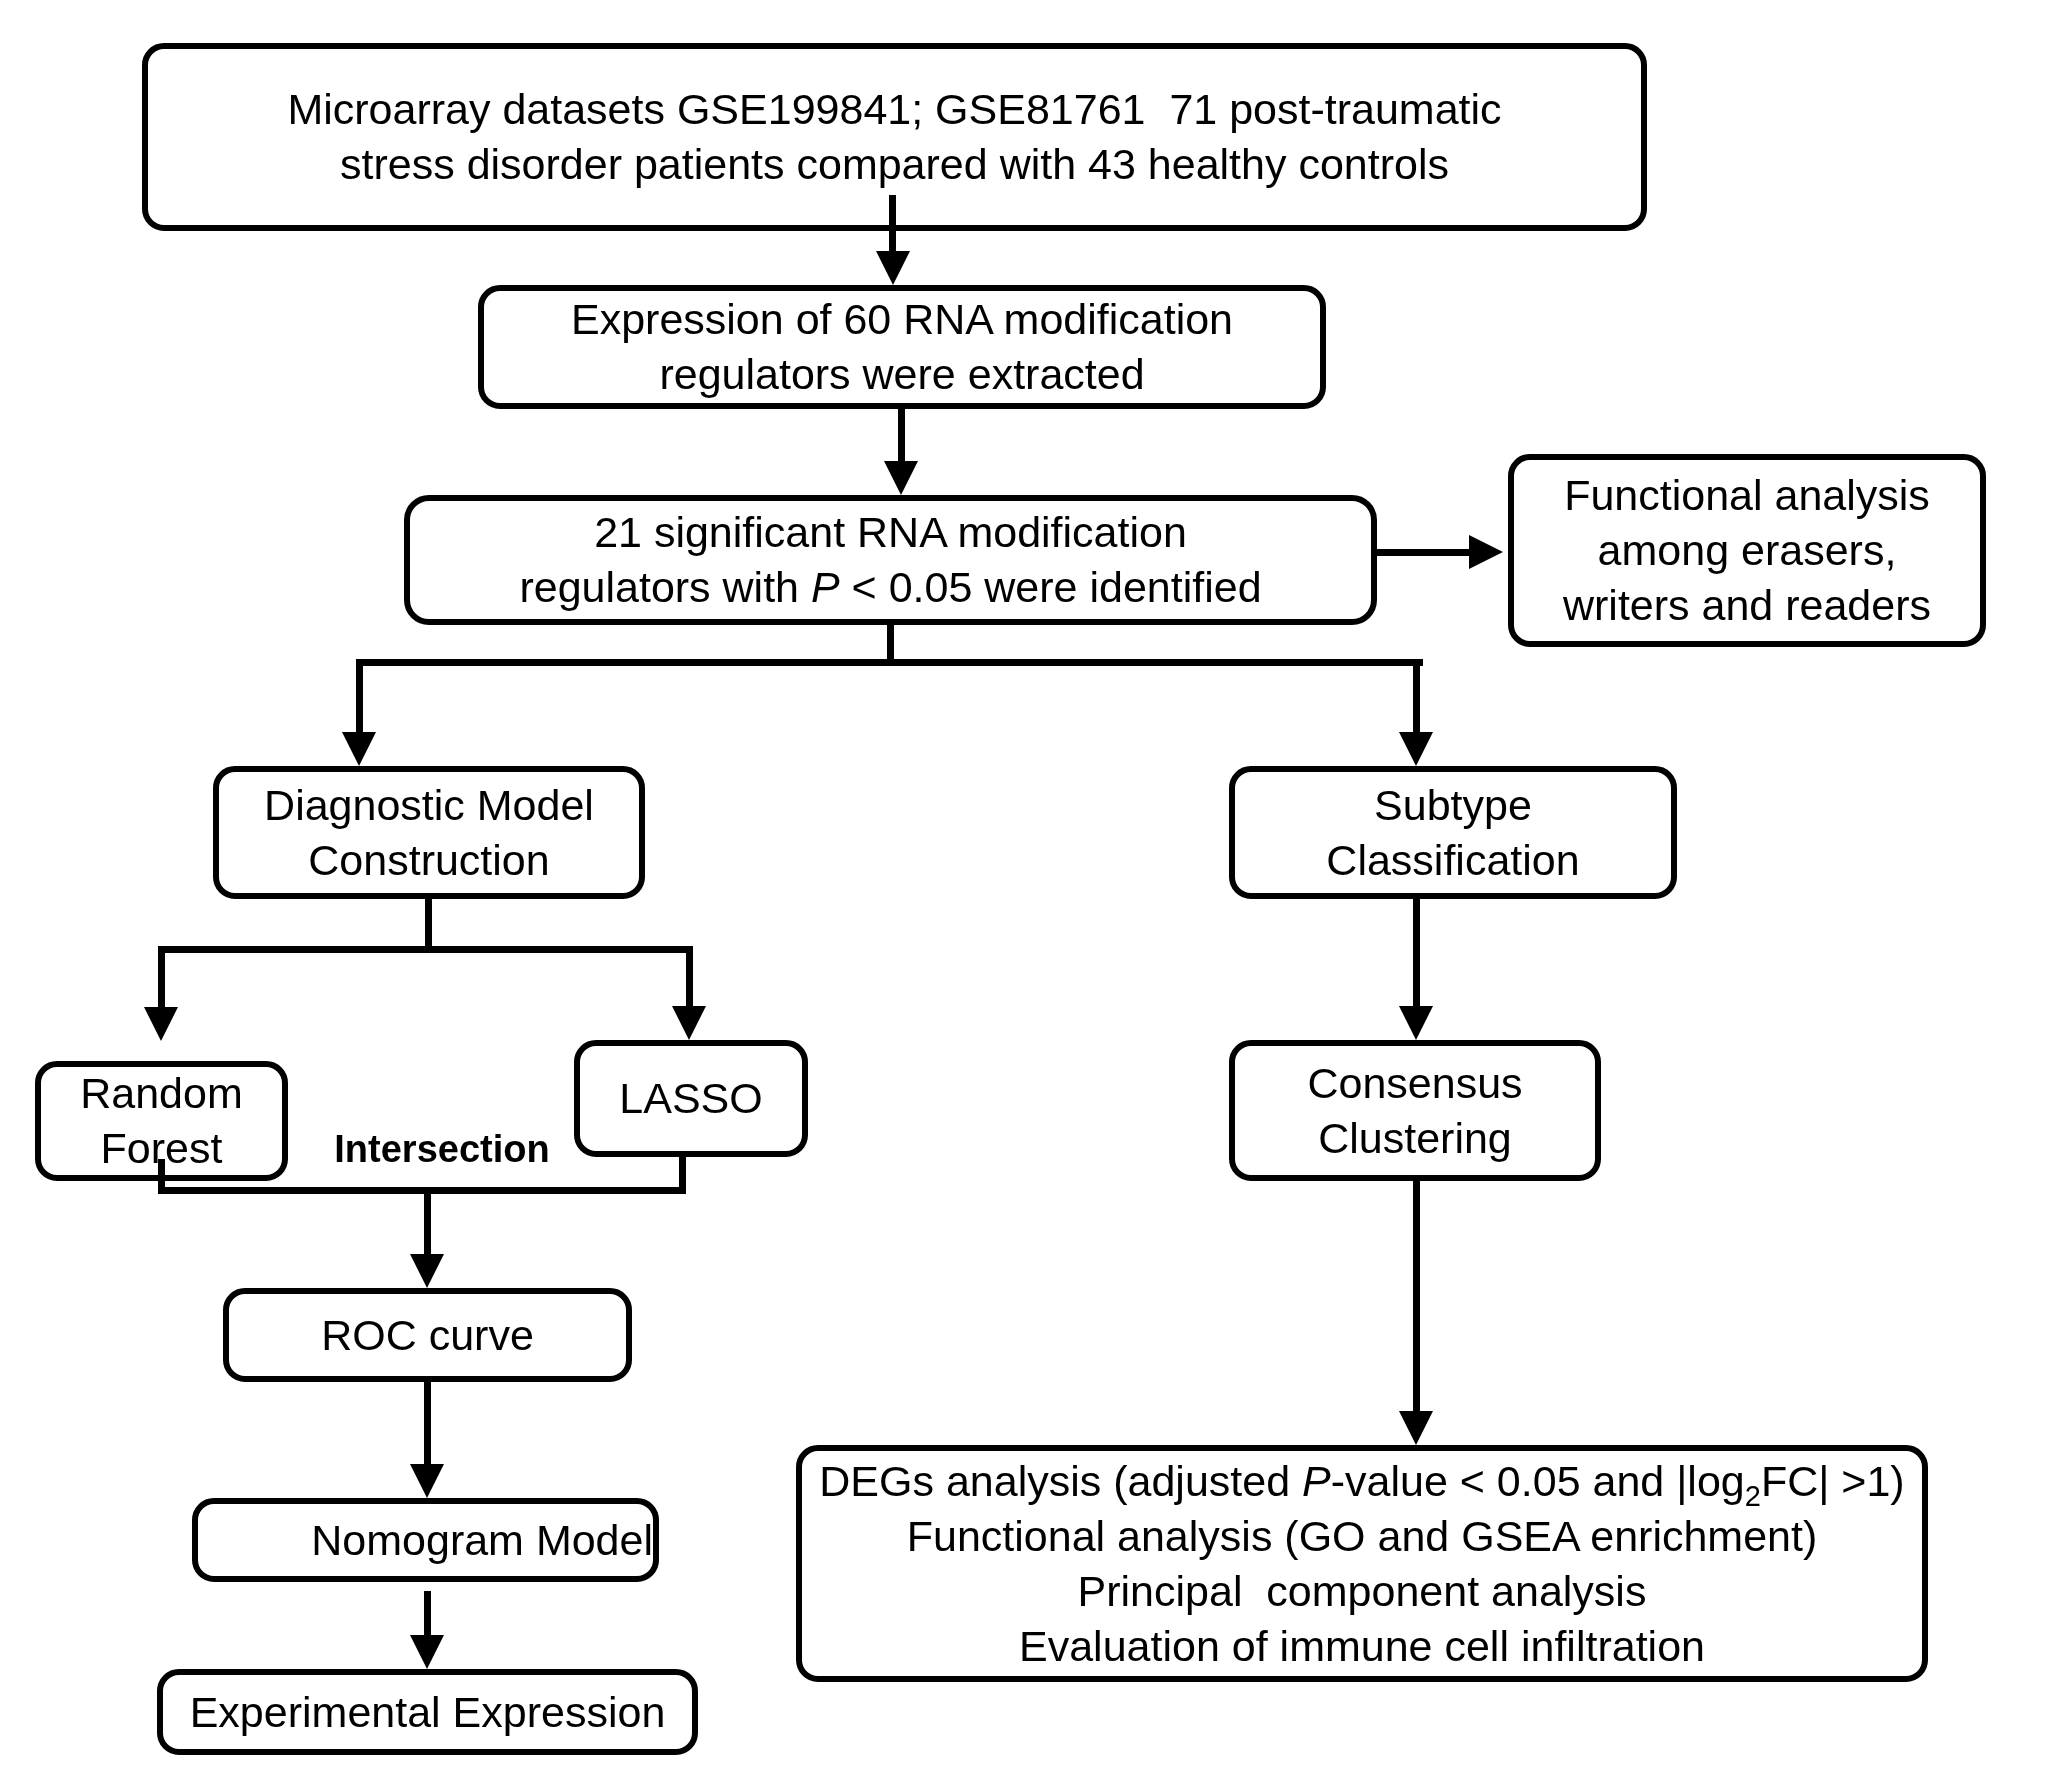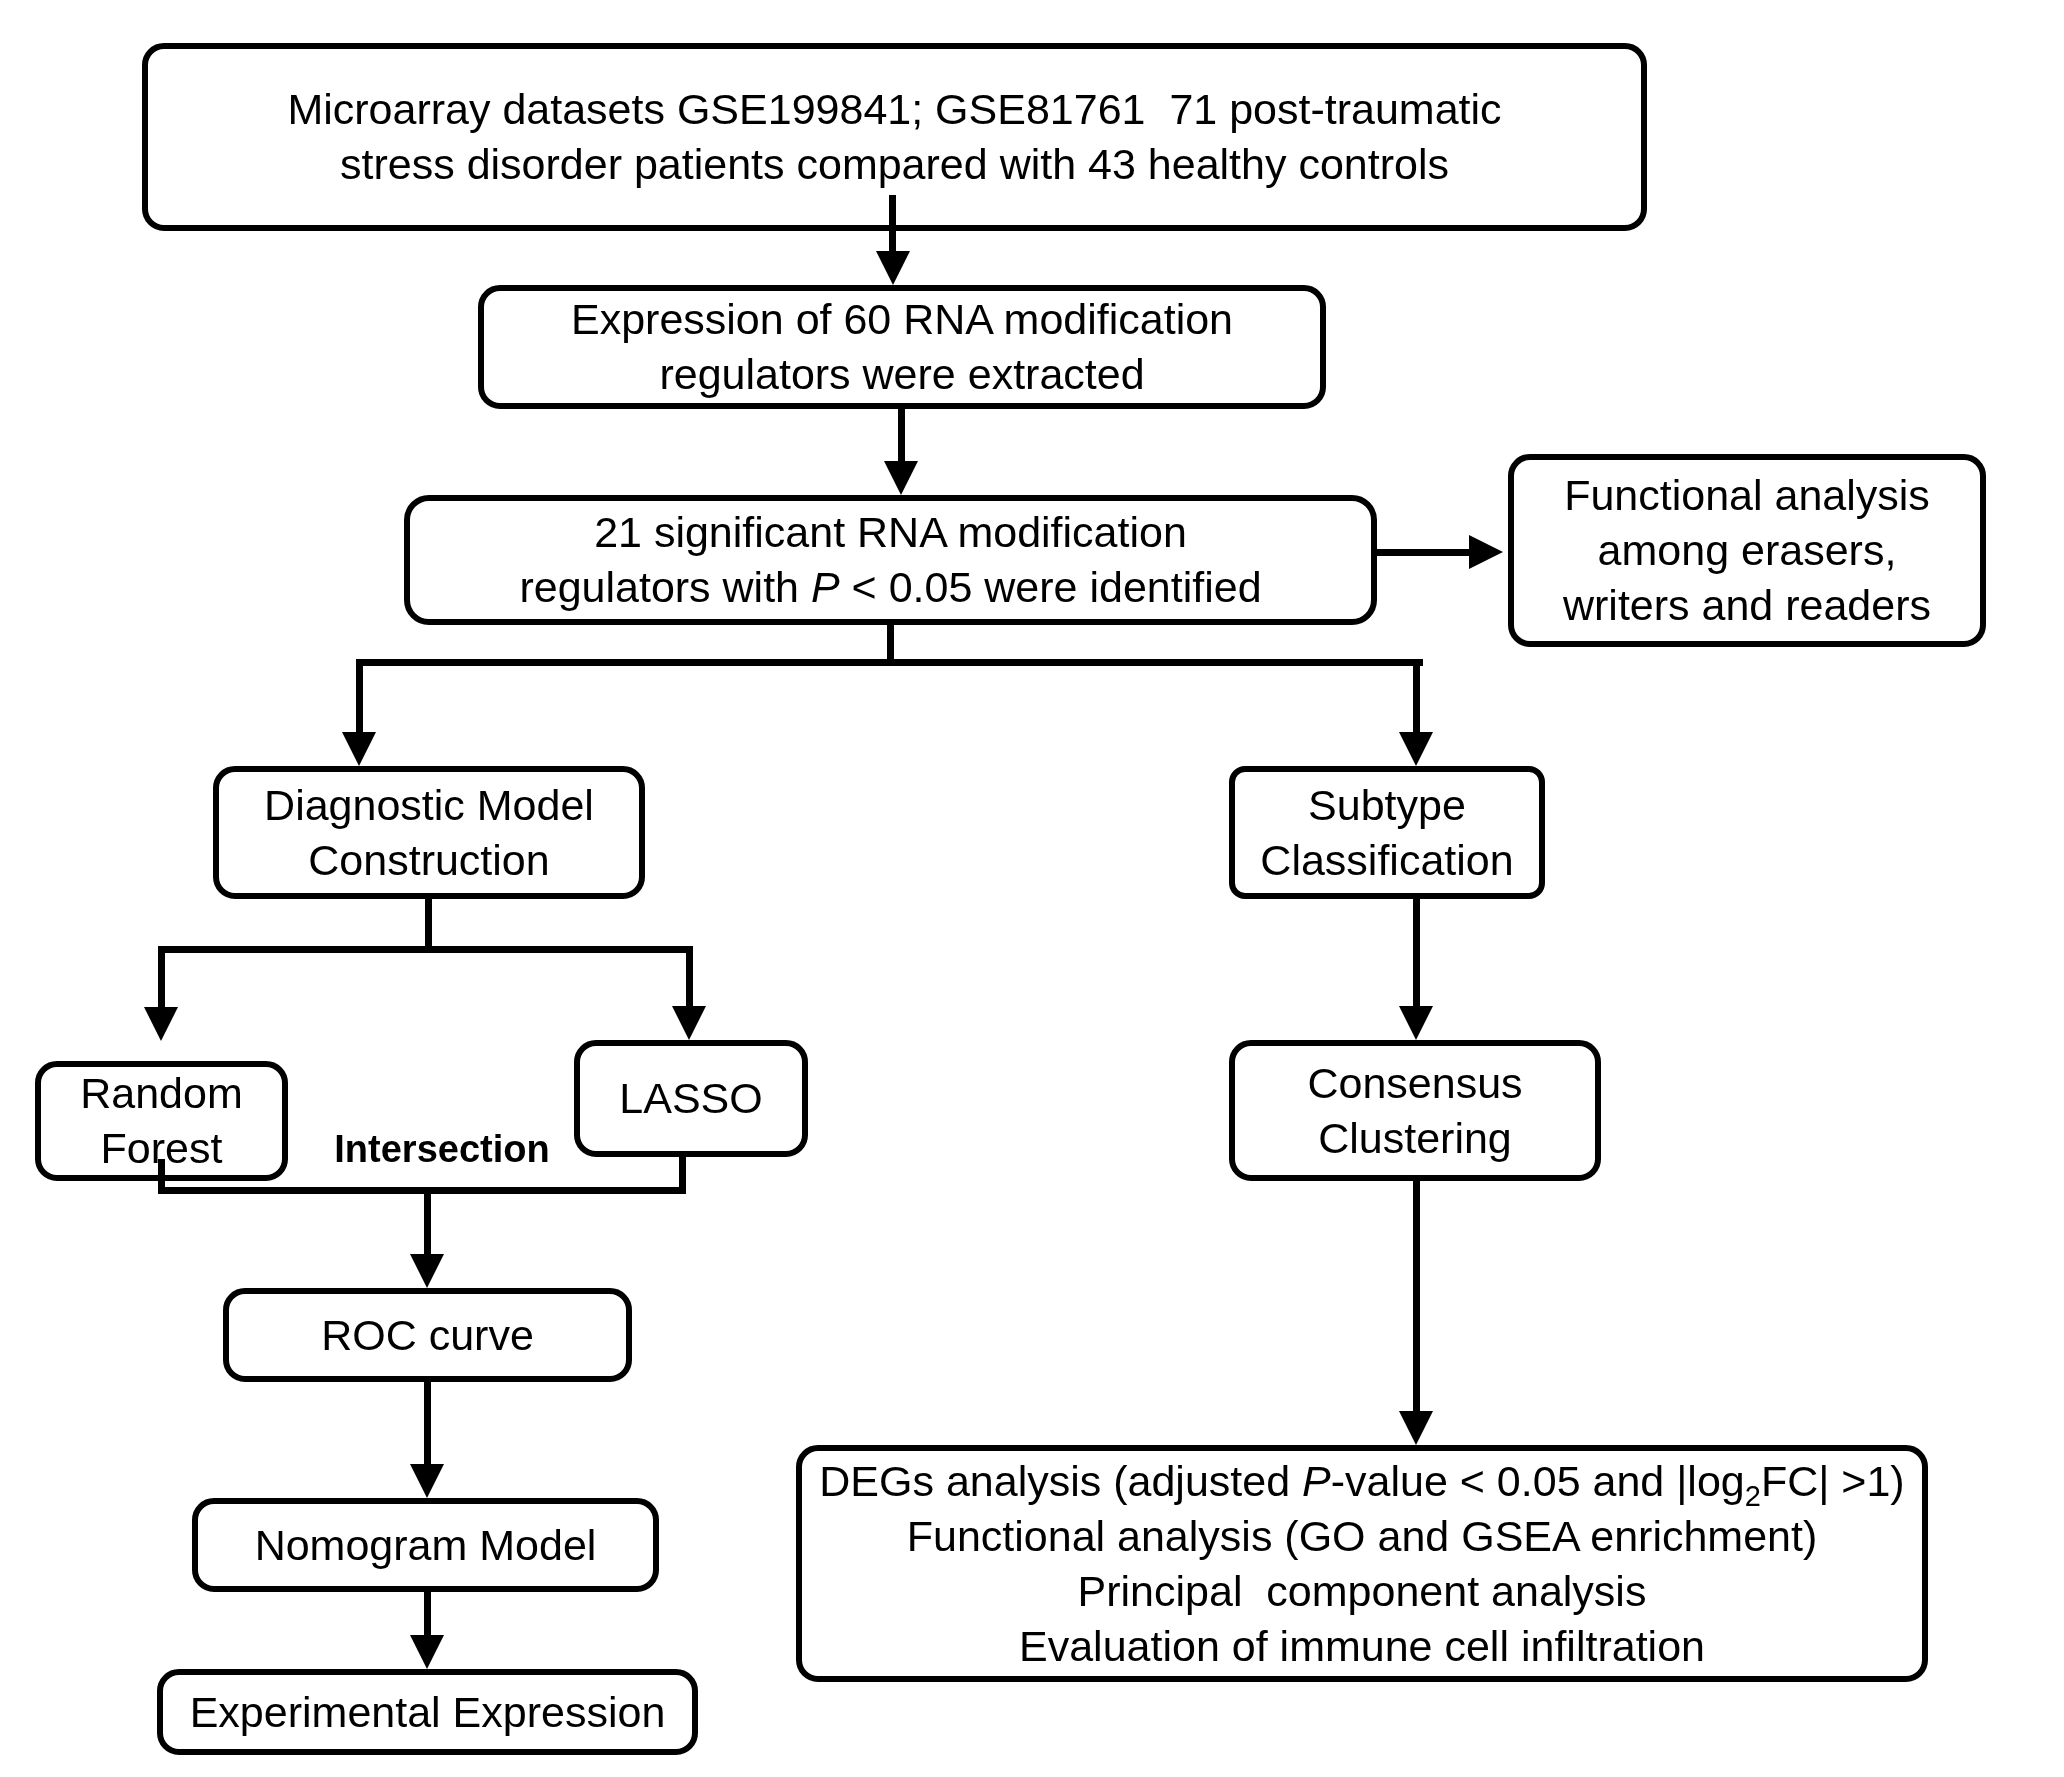--- a/index.html
+++ b/index.html
@@ -91,41 +91,41 @@
     <span>Functional analysis</span>
     <span>among erasers,</span>
     <span>writers and readers</span>
   </div>
 
   <div class="box" style="left:213px; top:766px; width:432px; height:133px;">
     <span>Diagnostic Model</span>
     <span>Construction</span>
   </div>
 
-  <div class="box" style="left:1229px; top:766px; width:316px; height:133px;border-radius:16px;">
+  <div class="box" style="left:1229px; top:766px; width:448px; height:133px;">
     <span>Subtype</span>
     <span>Classification</span>
   </div>
 
   <div class="box" style="left:35px; top:1041px; width:253px; height:120px;margin-top:20px;">
     <span>Random</span>
     <span>Forest</span>
   </div>
 
   <div class="box" style="left:574px; top:1040px; width:234px; height:117px;">
     <span>LASSO</span>
   </div>
 
   <div class="lbl" style="left:317px; top:1127px; width:250px;">Intersection</div>
 
   <div class="box" style="left:223px; top:1288px; width:409px; height:94px;">
     <span>ROC curve</span>
   </div>
 
-  <div class="box" style="left:192px; top:1498px; width:467px; height:94px;">
+  <div class="box" style="left:192px; top:1498px; width:467px; height:84px;align-items:flex-end;">
     <span>Nomogram Model</span>
   </div>
 
   <div class="box" style="left:157px; top:1669px; width:541px; height:86px;">
     <span>Experimental Expression</span>
   </div>
 
   <div class="box" style="left:1229px; top:1040px; width:372px; height:141px;">
     <span>Consensus</span>
     <span>Clustering</span>

